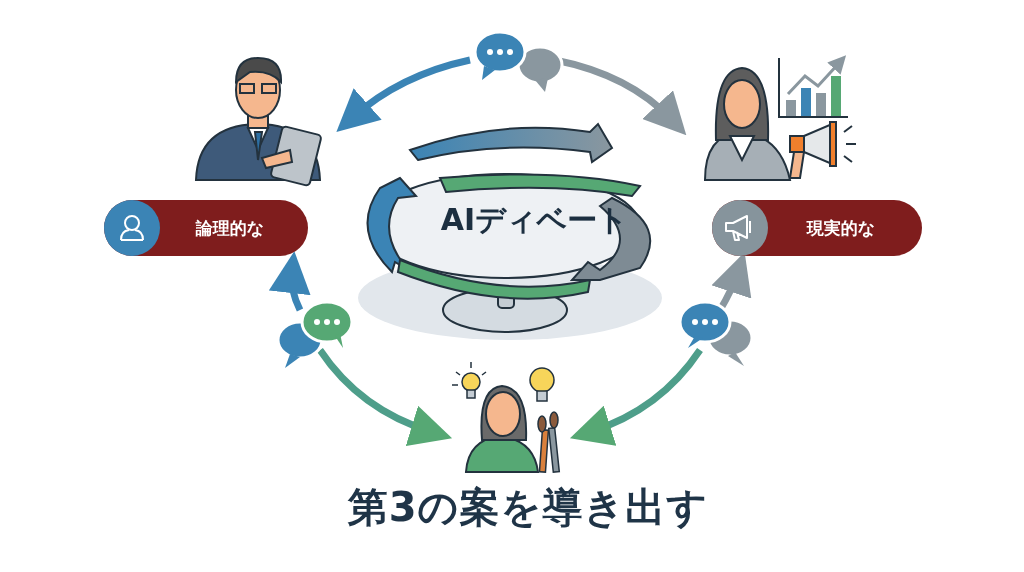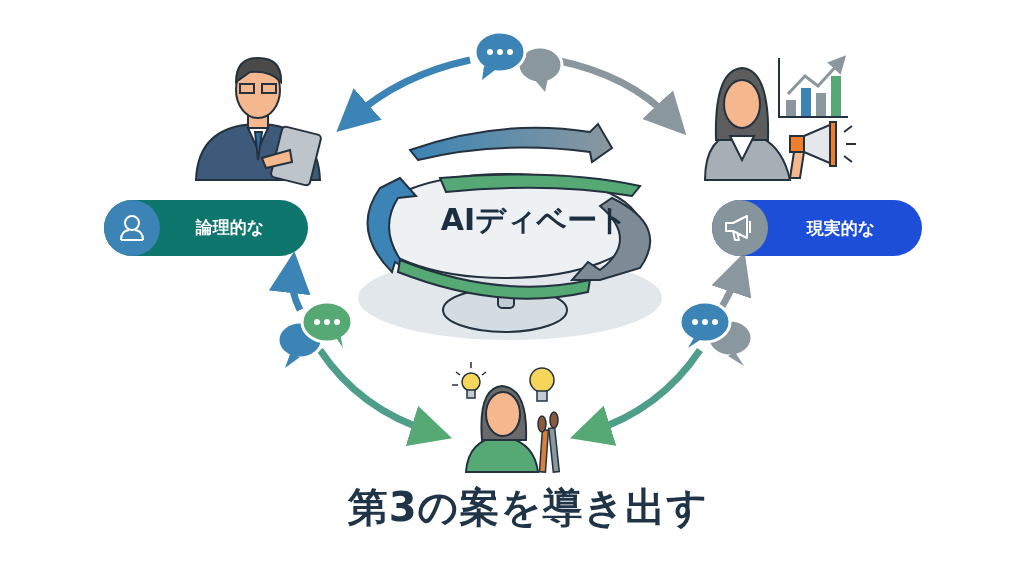--- a/index.html
+++ b/index.html
@@ -2,23 +2,23 @@
 <html><head>
 <meta charset="utf-8">
 <style>
   html, body { margin:0; padding:0; background:#ffffff; }
   body { width:1024px; height:572px; position:relative; overflow:hidden;
          font-family:"DejaVu Sans","Liberation Sans",sans-serif; }
   svg.bg { position:absolute; left:0; top:0; }
   .pill { position:absolute; height:56px; border-radius:28px; display:flex; align-items:center; color:#fff; }
   .pill .circ { width:56px; height:56px; border-radius:28px; display:flex; align-items:center; justify-content:center; }
   .pill .txt { flex:1; text-align:center; font-weight:bold; font-size:17px; line-height:21px; padding-right:8px; }
-  .pill-blue { background:#0f766e;font-family:Liberation Mono, monospace; }
+  .pill-blue { background:#7f1d1d; }
   .pill-blue .circ { background:#3b84b5; }
-  .pill-gray { background:#1d4ed8; }
+  .pill-gray { background:#7f1d1d; }
   .pill-gray .circ { background:#86949c; }
   .center-label { position:absolute; left:388px; top:200px; width:240px; text-align:right;
                   font-size:30px; font-weight:bold; color:#1c2f40; }
   .title { position:absolute; left:16px; top:480px; width:1024px; text-align:center;
            font-size:40px; font-weight:bold; color:#1f3447; letter-spacing:1px; }
 </style>
 </head>
 <body>
 
 <svg class="bg" width="1024" height="572" viewBox="0 0 1024 572">

